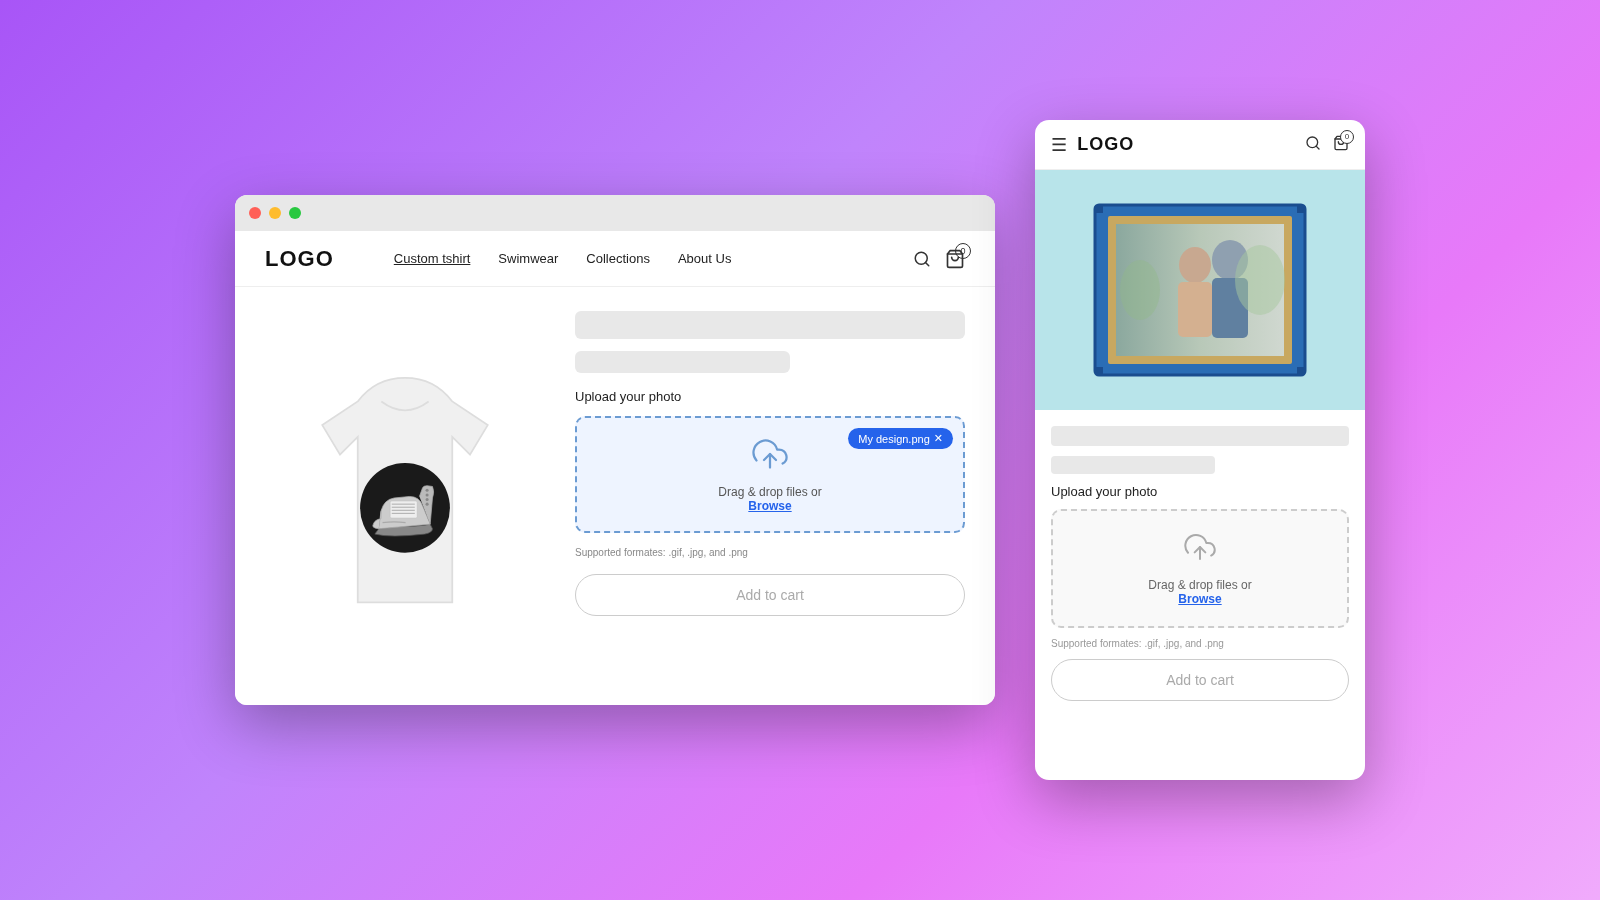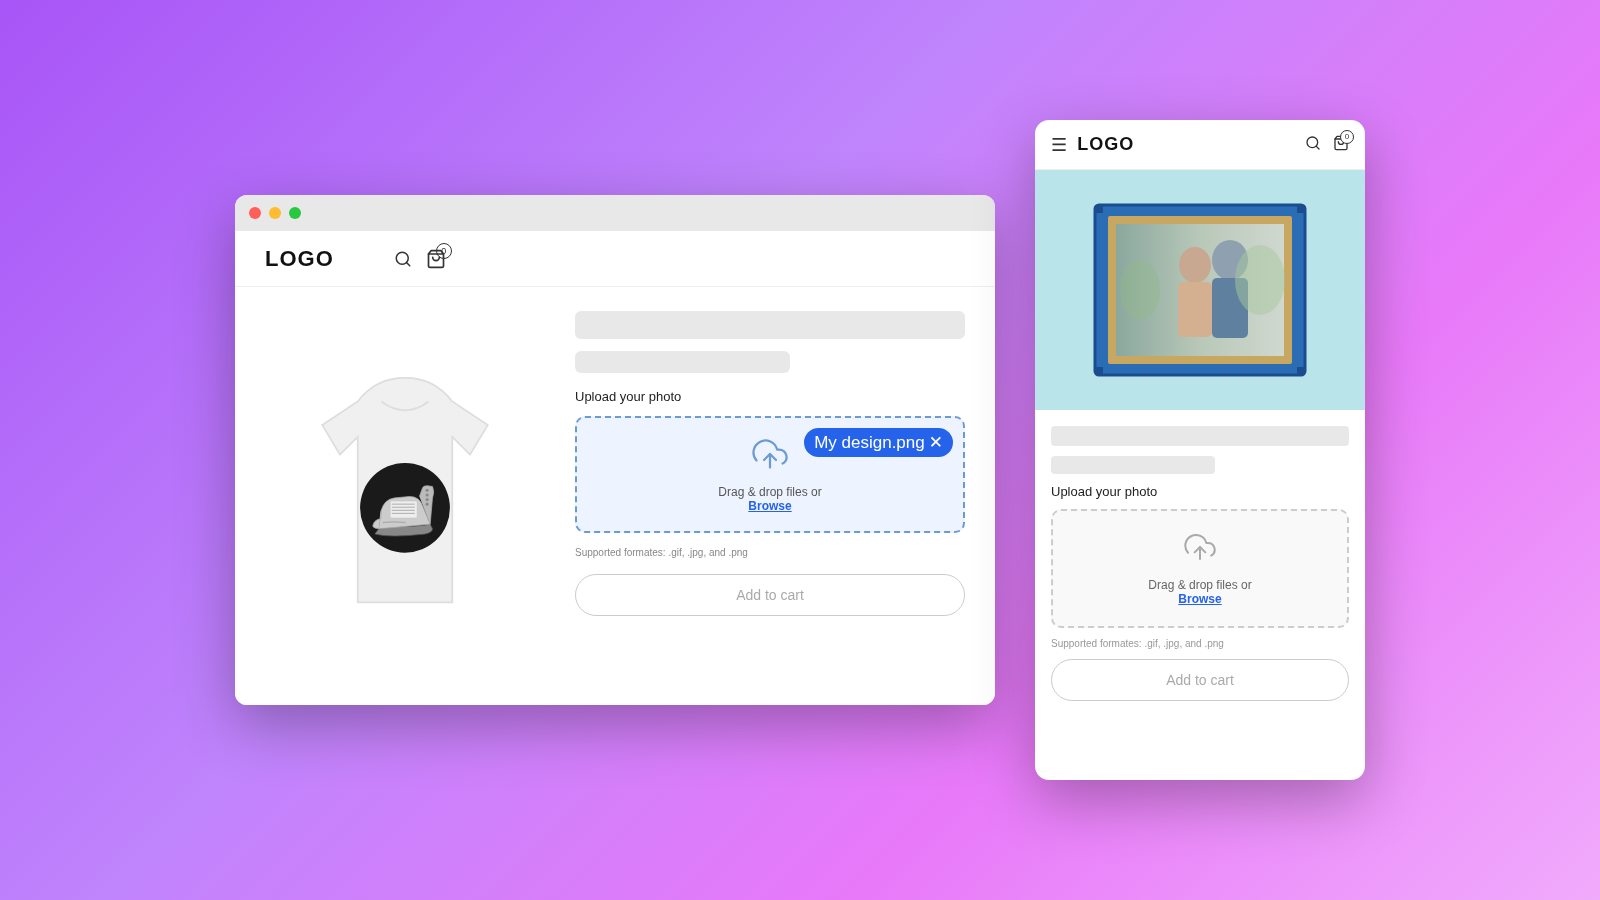--- a/index.html
+++ b/index.html
@@ -226,21 +226,21 @@
       text-decoration: underline;
       cursor: pointer;
     }
 
     .file-badge {
       position: absolute;
       top: 10px;
       right: 10px;
       background: #2563eb;
       color: #fff;
-      font-size: 17px;
+      font-size: 11px;
       padding: 4px 10px;
       border-radius: 20px;
       font-weight: 500;
       display: flex;
       align-items: center;
       gap: 4px;
     }
 
     .supported-formats {
       font-size: 10px;
@@ -435,20 +435,26 @@
     <div class="browser-titlebar">
       <div class="browser-dot red"></div>
       <div class="browser-dot yellow"></div>
       <div class="browser-dot green"></div>
     </div>
 
     <div class="browser-content">
 
       <nav class="site-nav">
         <div class="site-logo">LOGO</div>
+        <div class="nav-links">
+          <a class="nav-link active">Custom tshirt</a>
+          <a class="nav-link">Swimwear</a>
+          <a class="nav-link">Collections</a>
+          <a class="nav-link">About Us</a>
+        </div>
         <div class="nav-icons">
           <button class="nav-icon-btn">
             <svg width="18" height="18" viewBox="0 0 24 24" fill="none" stroke="currentColor" stroke-width="2" stroke-linecap="round" stroke-linejoin="round">
               <circle cx="11" cy="11" r="8"></circle>
                 <line x1="21" y1="21" x2="16.65" y2="16.65"></line>
             </svg>
           </button>
           <div class="cart-badge-wrapper">
             <button class="nav-icon-btn">
               <svg width="20" height="20" viewBox="0 0 24 24" fill="none" stroke="currentColor" stroke-width="2" stroke-linecap="round" stroke-linejoin="round">

